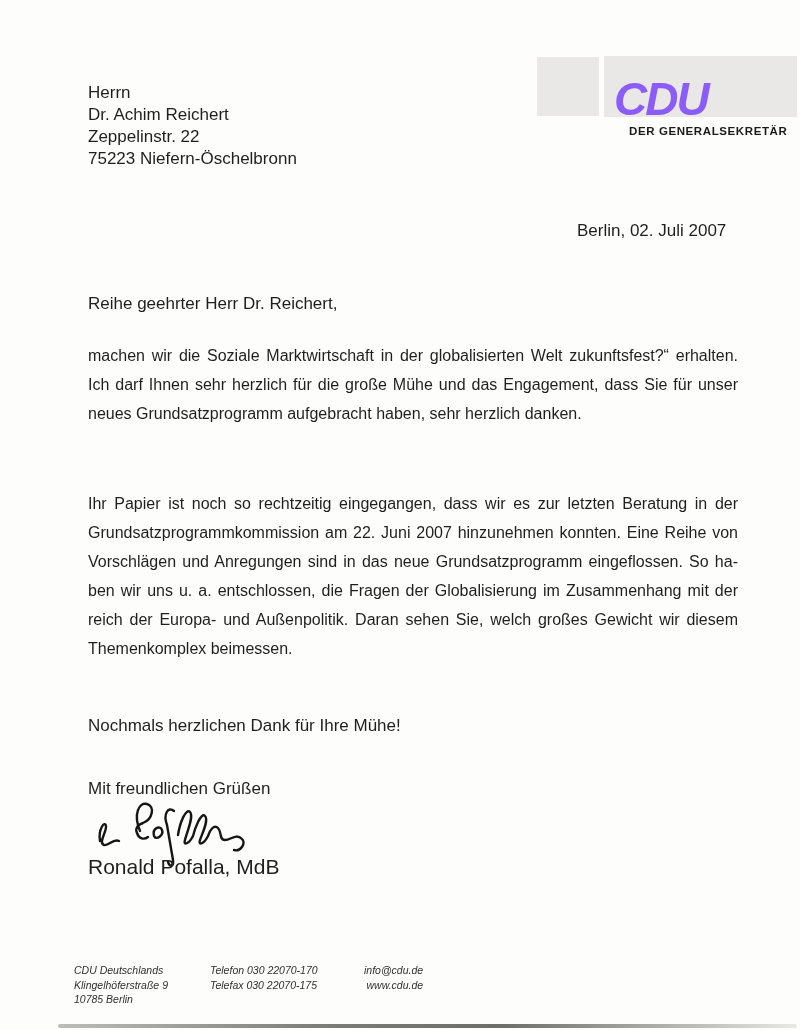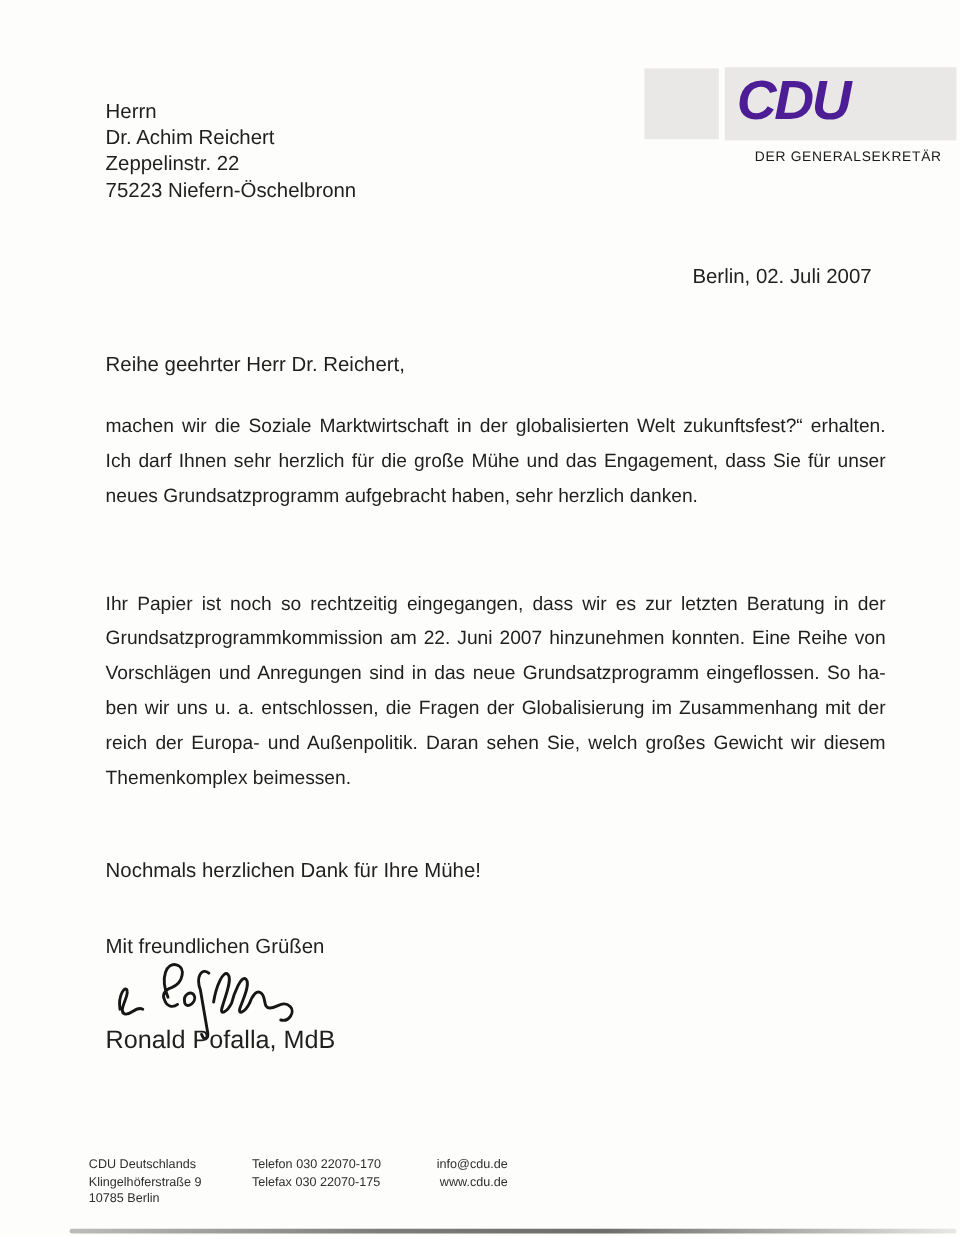--- a/index.html
+++ b/index.html
@@ -10,44 +10,44 @@
     margin:0 auto;
     font-family:"Liberation Sans",sans-serif;
     color:#1f1f1f;
     overflow:hidden;
   }
   
   .logo-box{position:absolute;background:#e9e8e6;}
   #logo-box-flag{left:537px;top:57px;width:62px;height:59px;}
   #logo-box-word{left:604px;top:56px;width:193px;height:61px;}
   #cdu-word{
-    position:absolute;left:614px;top:60px;
+    position:absolute;left:614px;top:76px;
     font-style:italic;font-weight:bold;font-size:46px;line-height:46px;
-    letter-spacing:-2px;color:#4c1d95;
+    letter-spacing:-2px;color:#8b5cf6;
   }
   #gensek{
     position:absolute;left:606px;top:125px;
-    font-size:11.5px;font-weight:normal;letter-spacing:0.6px;color:#1b1b1b;padding-left:23px;
+    font-size:11.5px;font-weight:bold;letter-spacing:0.6px;color:#1b1b1b;padding-left:23px;
   }
   
   #address{position:absolute;left:88px;top:82px;font-size:17px;line-height:22px;}
   
   #date{position:absolute;left:577px;top:221px;font-size:17px;}
   
   #salutation{position:absolute;left:88px;top:294px;font-size:17px;}
   .para{position:absolute;left:88px;width:650px;font-size:16px;line-height:29px;}
   #para1{top:341px;}
   #para2{top:489px;}
   .jl{text-align:justify;text-align-last:justify;}
   #thanks{position:absolute;left:88px;top:716px;font-size:17px;}
   #closing{position:absolute;left:88px;top:779px;font-size:17px;}
   #signature{position:absolute;left:90px;top:800px;}
   #signame{position:absolute;left:88px;top:855px;font-size:21px;}
   
-  .fcol{position:absolute;top:963px;font-size:10.5px;line-height:14.5px;color:#2e2e2e;}
+  .fcol{position:absolute;top:963px;font-size:10.5px;line-height:14.5px;color:#2e2e2e;font-style:italic;}
   #fcol-address{left:74px;}
   #fcol-phone{left:210px;}
   #fcol-web{left:364px;text-align:right;}
   
   #scan-bar{
     position:absolute;left:58px;right:3px;bottom:2px;height:4px;
     background:linear-gradient(to right,
       rgba(110,110,110,.45), rgba(70,70,70,.7) 35%,
       rgba(60,60,60,.75) 60%, rgba(120,120,120,.4) 90%, rgba(150,150,150,.2));
     border-radius:2px;

